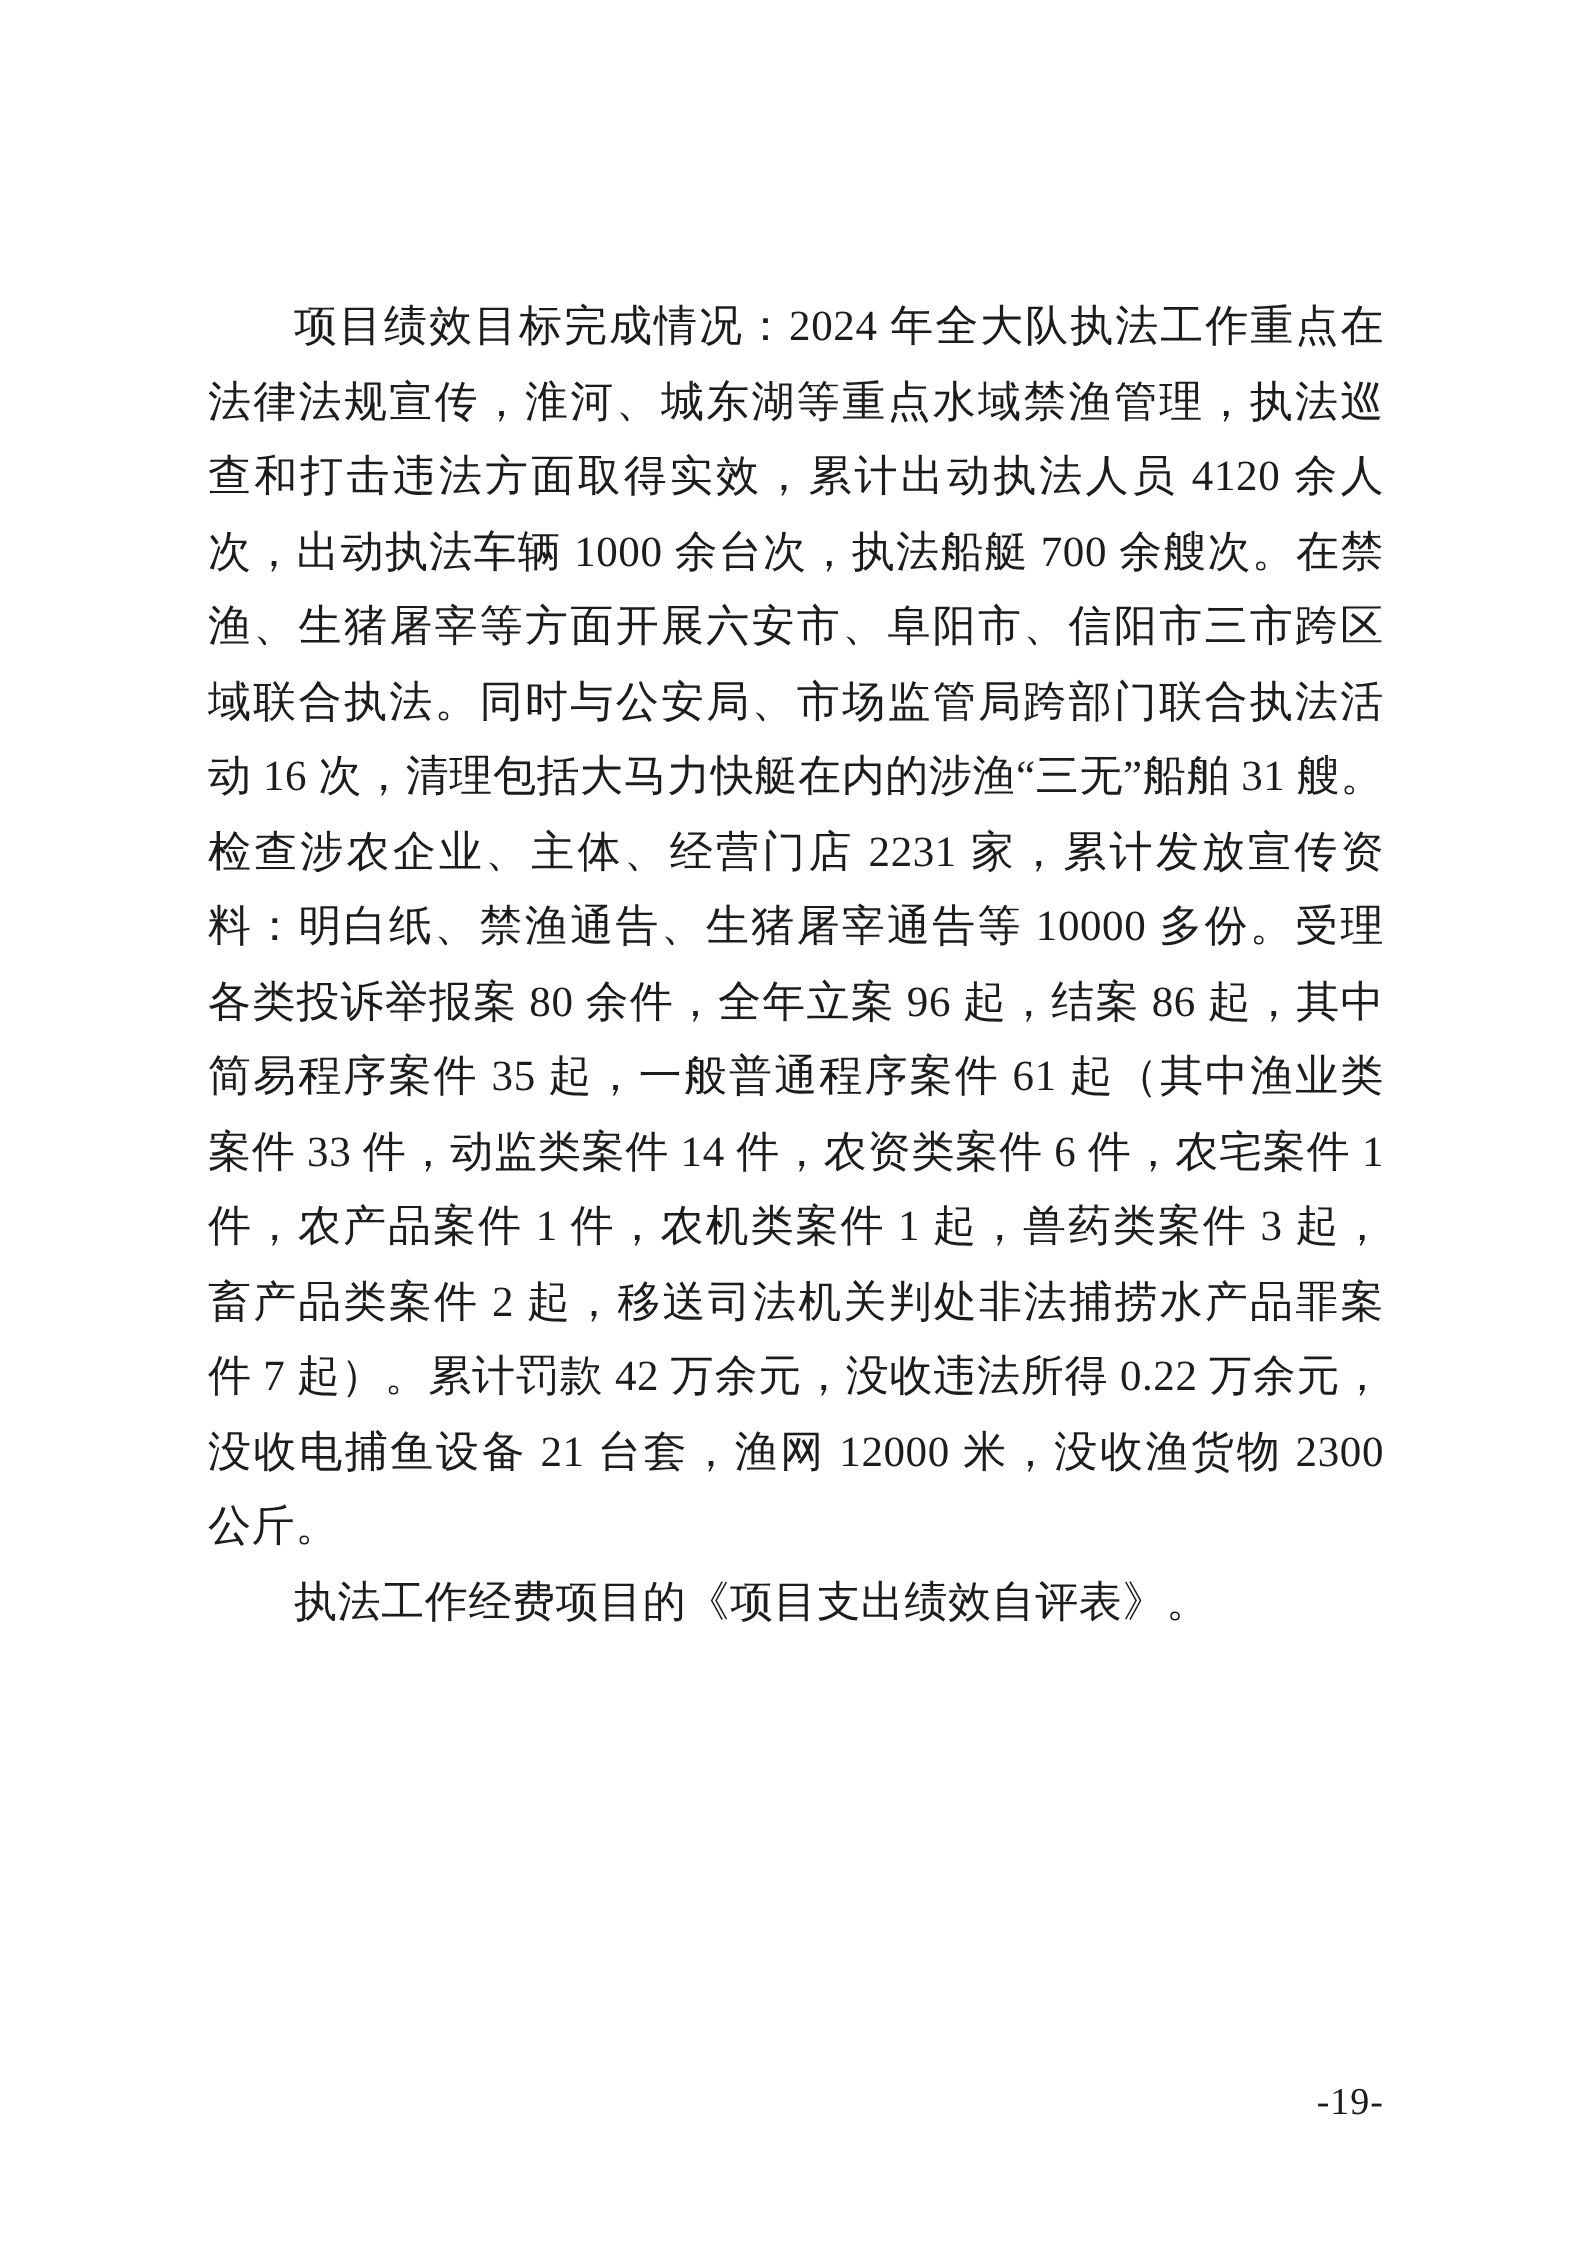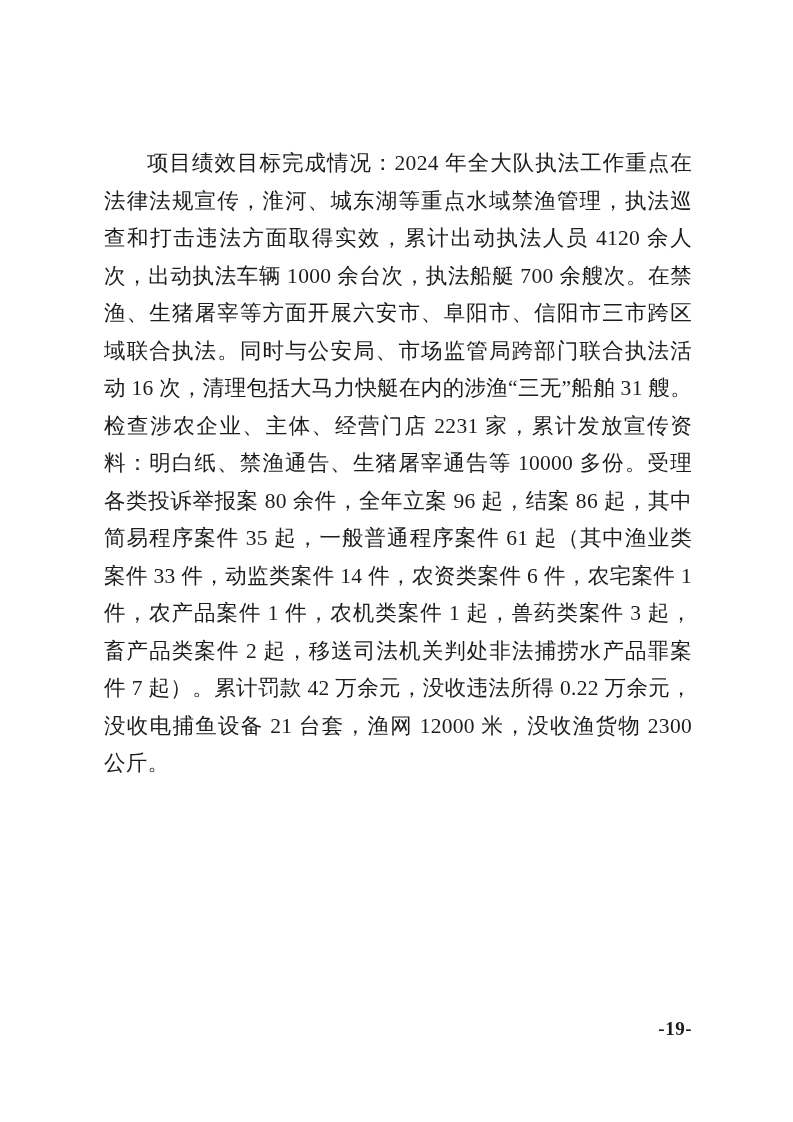--- a/index.html
+++ b/index.html
@@ -29,30 +29,30 @@
     letter-spacing: 0.3px;
   }
   .para {
     margin: 0;
     padding: 0;
     text-indent: 2em;
   }
   .page-number {
     position: absolute;
     left: 104px;
-    top: 1018px;
+    top: 1041px;
     width: 588px;
     text-align: right;
     font-size: 19px;
     letter-spacing: 0.5px;
     color: #1c1c1c;
-    font-weight: bold;
   }
 </style>
 </head>
 <body>
 
 <div class="page">
   <div class="text-block">
     <p class="para">项目绩效目标完成情况：2024 年全大队执法工作重点在法律法规宣传，淮河、城东湖等重点水域禁渔管理，执法巡查和打击违法方面取得实效，累计出动执法人员 4120 余人次，出动执法车辆 1000 余台次，执法船艇 700 余艘次。在禁渔、生猪屠宰等方面开展六安市、阜阳市、信阳市三市跨区域联合执法。同时与公安局、市场监管局跨部门联合执法活动 16 次，清理包括大马力快艇在内的涉渔“三无”船舶 31 艘。检查涉农企业、主体、经营门店 2231 家，累计发放宣传资料：明白纸、禁渔通告、生猪屠宰通告等 10000 多份。受理各类投诉举报案 80 余件，全年立案 96 起，结案 86 起，其中简易程序案件 35 起，一般普通程序案件 61 起（其中渔业类案件 33 件，动监类案件 14 件，农资类案件 6 件，农宅案件 1 件，农产品案件 1 件，农机类案件 1 起，兽药类案件 3 起，畜产品类案件 2 起，移送司法机关判处非法捕捞水产品罪案件 7 起）。累计罚款 42 万余元，没收违法所得 0.22 万余元，没收电捕鱼设备 21 台套，渔网 12000 米，没收渔货物 2300 公斤。</p>
+    <p class="para">执法工作经费项目的《项目支出绩效自评表》。</p>
   </div>
   <div class="page-number">-19-</div>
 </div>
 
 </body></html>

